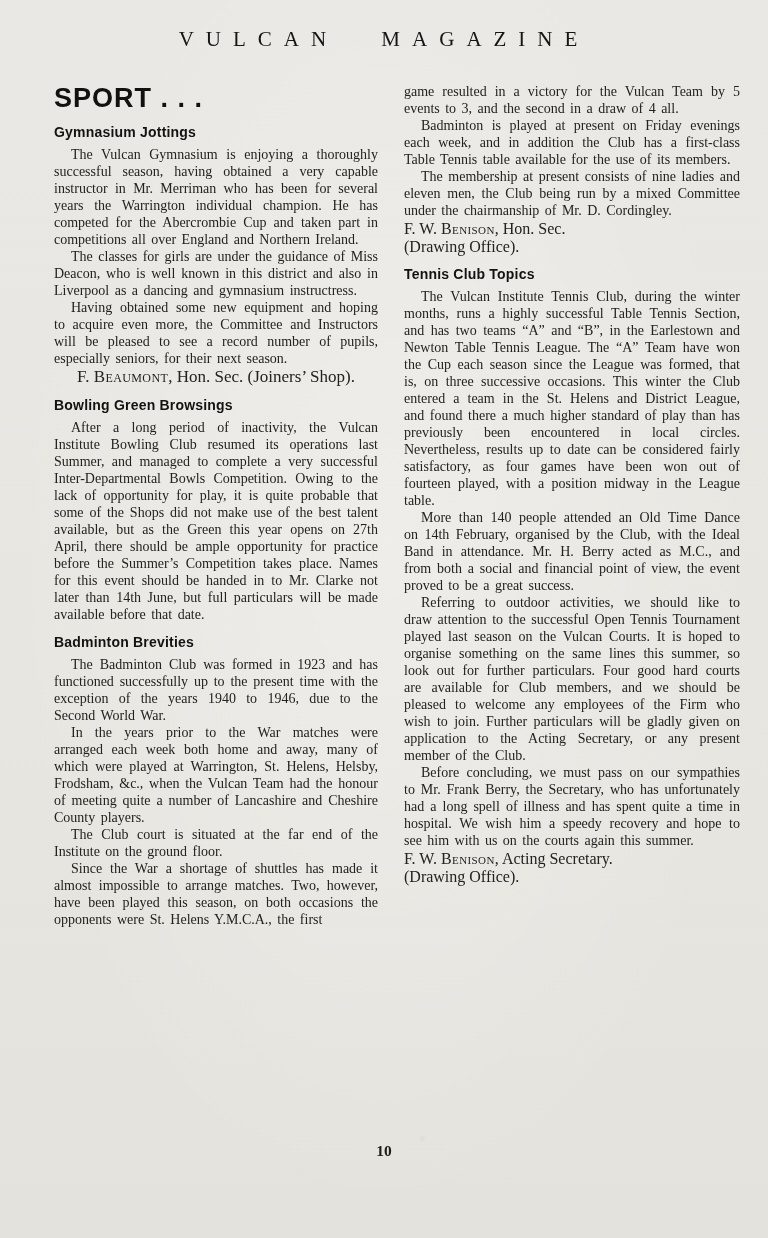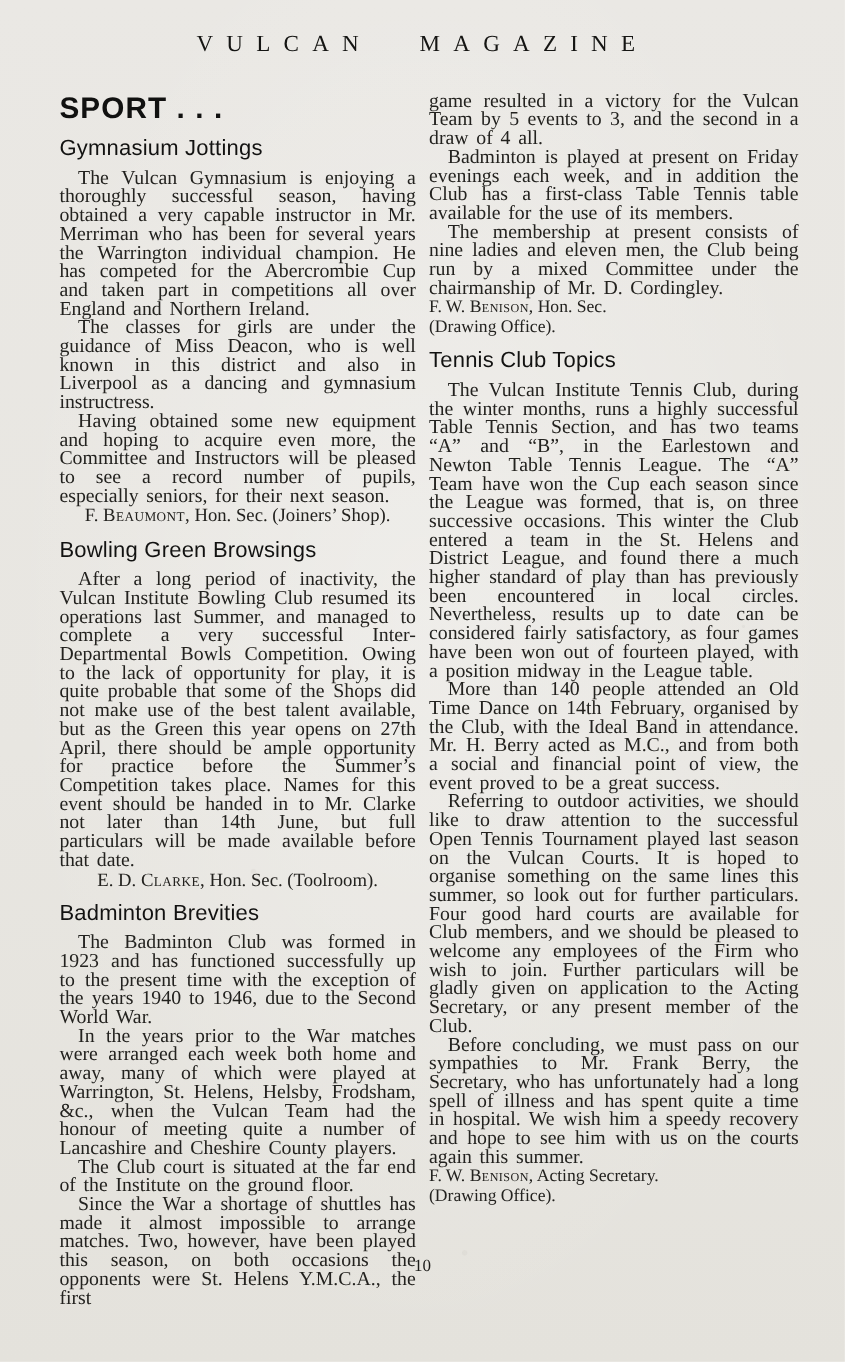--- a/index.html
+++ b/index.html
@@ -31,49 +31,49 @@
     font-family: Liberation Serif, serif;
     font-size: 21px;
     font-weight: 400;
     letter-spacing: 12px;
     word-spacing: 26px;
     color: #151513;
     white-space: nowrap;
   }
   .columns {
     display: flex;
-    gap: 12px;
+    gap: 26px;
     padding: 0 28px 0 54px;
     margin-top: 31px;
   }
   .col { box-sizing: border-box; }
   .col-left  { width: 324px; }
   .col-right { width: 336px; }
 
   .sport-heading {
     margin: 0 0 10px 0;
     font-family: "Liberation Sans", sans-serif;
     font-weight: 700;
     font-size: 27px;
     letter-spacing: 1px;
     color: #111110;
   }
   .section-heading {
     margin: 11px 0 6px 0;
     font-family: "Liberation Sans", sans-serif;
-    font-weight: 400;
-    font-size: 20px;
+    font-weight: 700;
+    font-size: 14px;
     letter-spacing: 0.2px;
     color: #121211;
   }
   .section-heading.first { margin-top: 0; }
 
   p.body {
     margin: 0;
-    font-size: 18px;
+    font-size: 14px;
     line-height: 17px;
     text-align: justify;
     text-indent: 17px;
     word-spacing: 0.14em;
     color: #23221f;
   }
   p.body.no-indent { text-indent: 0; }
 
   .sig {
     margin: 1px 0 3px 0;
@@ -93,21 +93,21 @@
     font-variant: small-caps;
     letter-spacing: 0.4px;
   }
   .page-number {
     position: absolute;
     left: 0;
     right: 0;
     top: 1142px;
     text-align: center;
     font-family: "Liberation Serif", serif;
-    font-weight: 400;
+    font-weight: 700;
     font-size: 15.5px;
     color: #1c1c1a;
   }
 </style>
 </head>
 <body>
 
 <div class="page">
 
   <div class="masthead">VULCAN MAGAZINE</div>
@@ -119,21 +119,20 @@
       <h1 class="sport-heading">SPORT  .  .  .</h1>
 
       <h2 class="section-heading first">Gymnasium Jottings</h2>
       <p class="body">The Vulcan Gymnasium is enjoying a thoroughly successful season, having obtained a very capable instructor in Mr. Merriman who has been for several years the Warrington individual champion.  He has competed for the Abercrombie Cup and taken part in competitions all over England and Northern Ireland.</p>
       <p class="body">The classes for girls are under the guidance of Miss Deacon, who is well known in this district and also in Liverpool as a dancing and gymnasium instructress.</p>
       <p class="body">Having obtained some new equipment and hoping to acquire even more, the Committee and Instructors will be pleased to see a record number of pupils, especially seniors, for their next season.</p>
       <div class="sig"><span>F. </span><span class="sc">Beaumont</span><span>, Hon. Sec. (Joiners’ Shop).</span></div>
 
       <h2 class="section-heading">Bowling Green Browsings</h2>
       <p class="body">After a long period of inactivity, the Vulcan Institute Bowling Club resumed its operations last Summer, and managed to complete a very successful Inter-Departmental Bowls Competition.  Owing to the lack of opportunity for play, it is quite probable that some of the Shops did not make use of the best talent available, but as the Green this year opens on 27th April, there should be ample opportunity for practice before the Summer’s Competition takes place.  Names for this event should be handed in to Mr. Clarke not later than 14th June, but full particulars will be made available before that date.</p>
-      <div class="sig"><span>E. D. </span><span class="sc">Clarke</span><span>, Hon. Sec. (Toolroom).</span></div>
 
       <h2 class="section-heading">Badminton Brevities</h2>
       <p class="body">The Badminton Club was formed in 1923 and has functioned successfully up to the present time with the exception of the years 1940 to 1946, due to the Second World War.</p>
       <p class="body">In the years prior to the War matches were arranged each week both home and away, many of which were played at Warrington, St. Helens, Helsby, Frodsham, &amp;c., when the Vulcan Team had the honour of meeting quite a number of Lancashire and Cheshire County players.</p>
       <p class="body">The Club court is situated at the far end of the Institute on the ground floor.</p>
       <p class="body">Since the War a shortage of shuttles has made it almost impossible to arrange matches. Two, however, have been played this season, on both occasions the opponents were St. Helens Y.M.C.A., the first</p>
 
     </div>
 
     <div class="col col-right">

